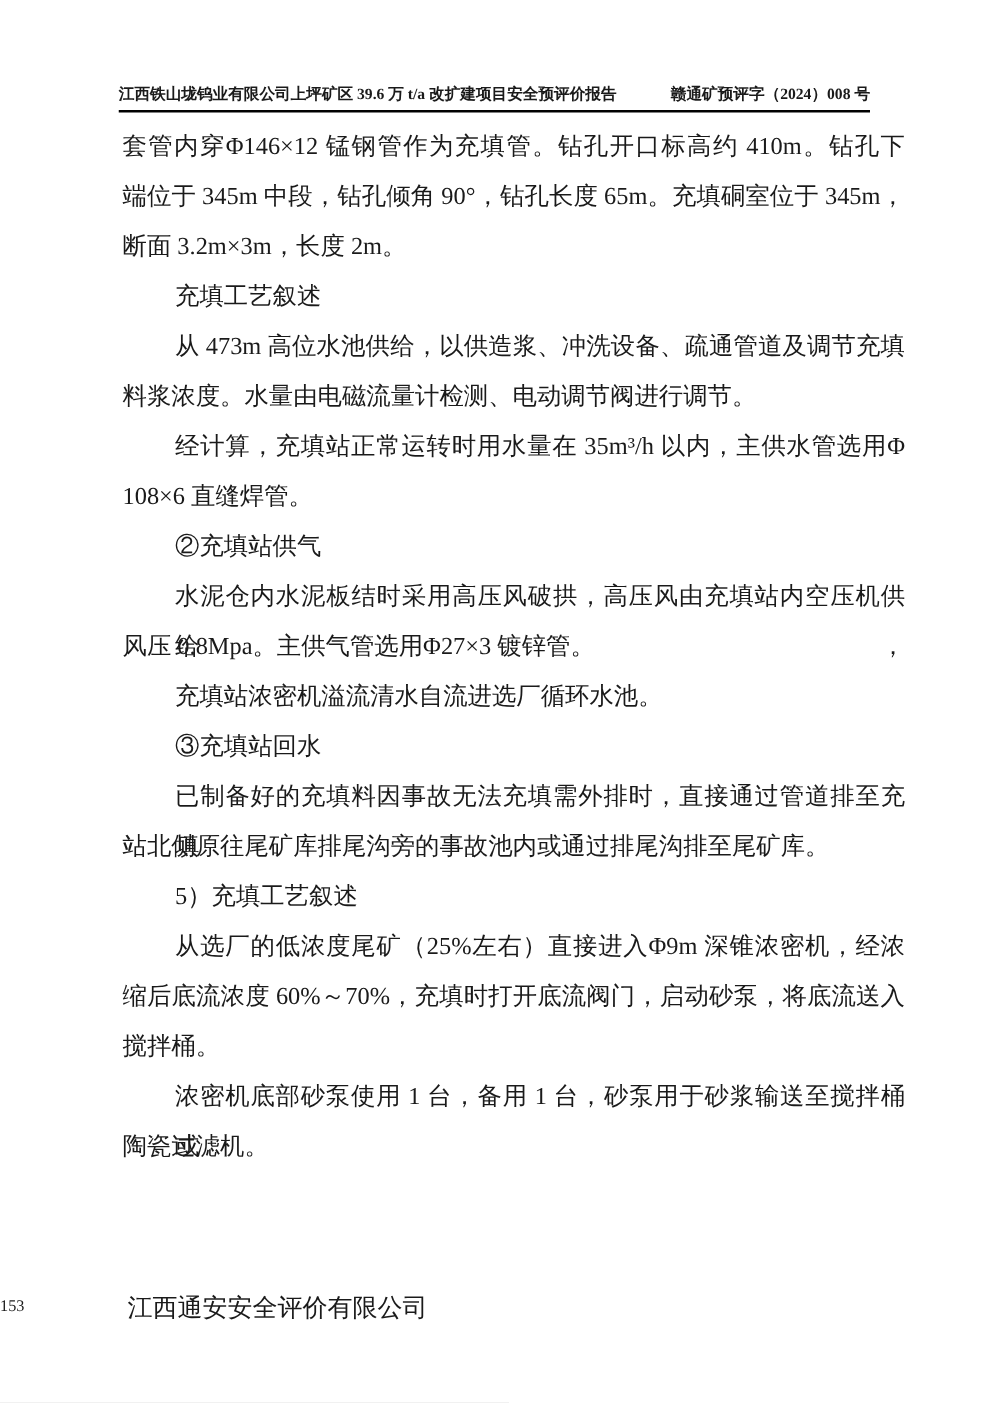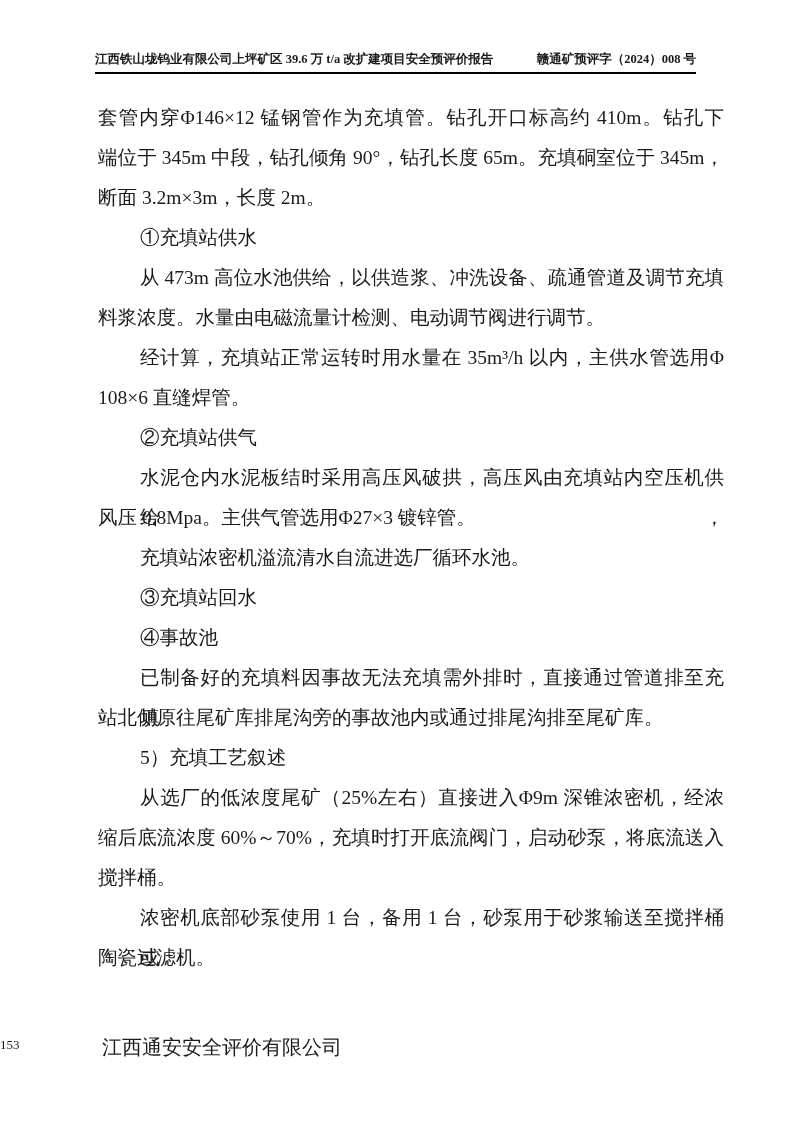--- a/index.html
+++ b/index.html
@@ -27,21 +27,21 @@
     justify-content: space-between;
     align-items: flex-end;
     font-size: 12.5px;
     font-weight: bold;
     line-height: 18px;
     padding-bottom: 4px;
     border-bottom: 2px solid #000000;
     white-space: nowrap;
   }
   .header .h-left { text-align: left; }
-  .header .h-right { text-align: right; }
+  .header .h-right { text-align: right; margin-top: 16px; }
   
   .body-text {
     position: absolute;
     top: 98px;
     left: 98px;
     width: 626px;
     font-size: 19.5px;
     line-height: 40px;
     text-align: left;
   }
@@ -93,31 +93,30 @@
 
   <div class="header">
     <span class="h-left">江西铁山垅钨业有限公司上坪矿区 39.6 万 t/a 改扩建项目安全预评价报告</span>
     <span class="h-right">赣通矿预评字（2024）008 号</span>
   </div>
 
   <div class="body-text">
     <div class="line fill">套管内穿Φ146×12 锰钢管作为充填管。钻孔开口标高约 410m。钻孔下</div>
     <div class="line fill">端位于 345m 中段，钻孔倾角 90°，钻孔长度 65m。充填硐室位于 345m，</div>
     <div class="line">断面 3.2m×3m，长度 2m。</div>
-    <div class="line ind">①充填站供水</div>
+    <div class="line ind">充填工艺叙述</div>
     <div class="line ind fill">从 473m 高位水池供给，以供造浆、冲洗设备、疏通管道及调节充填</div>
     <div class="line">料浆浓度。水量由电磁流量计检测、电动调节阀进行调节。</div>
     <div class="line ind fill">经计算，充填站正常运转时用水量在 35m³/h 以内，主供水管选用Φ</div>
     <div class="line">108×6 直缝焊管。</div>
     <div class="line ind">②充填站供气</div>
     <div class="line ind fill">水泥仓内水泥板结时采用高压风破拱，高压风由充填站内空压机供给，</div>
     <div class="line">风压 0.8Mpa。主供气管选用Φ27×3 镀锌管。</div>
     <div class="line ind">充填站浓密机溢流清水自流进选厂循环水池。</div>
     <div class="line ind">③充填站回水</div>
-    <div class="line ind">④事故池</div>
     <div class="line ind fill">已制备好的充填料因事故无法充填需外排时，直接通过管道排至充填</div>
     <div class="line">站北侧原往尾矿库排尾沟旁的事故池内或通过排尾沟排至尾矿库。</div>
     <div class="line ind">5）充填工艺叙述</div>
     <div class="line ind fill">从选厂的低浓度尾矿（25%左右）直接进入Φ9m 深锥浓密机，经浓</div>
     <div class="line fill">缩后底流浓度 60%～70%，充填时打开底流阀门，启动砂泵，将底流送入</div>
     <div class="line">搅拌桶。</div>
     <div class="line ind fill">浓密机底部砂泵使用 1 台，备用 1 台，砂泵用于砂浆输送至搅拌桶或</div>
     <div class="line">陶瓷过滤机。</div>
   </div>
 

